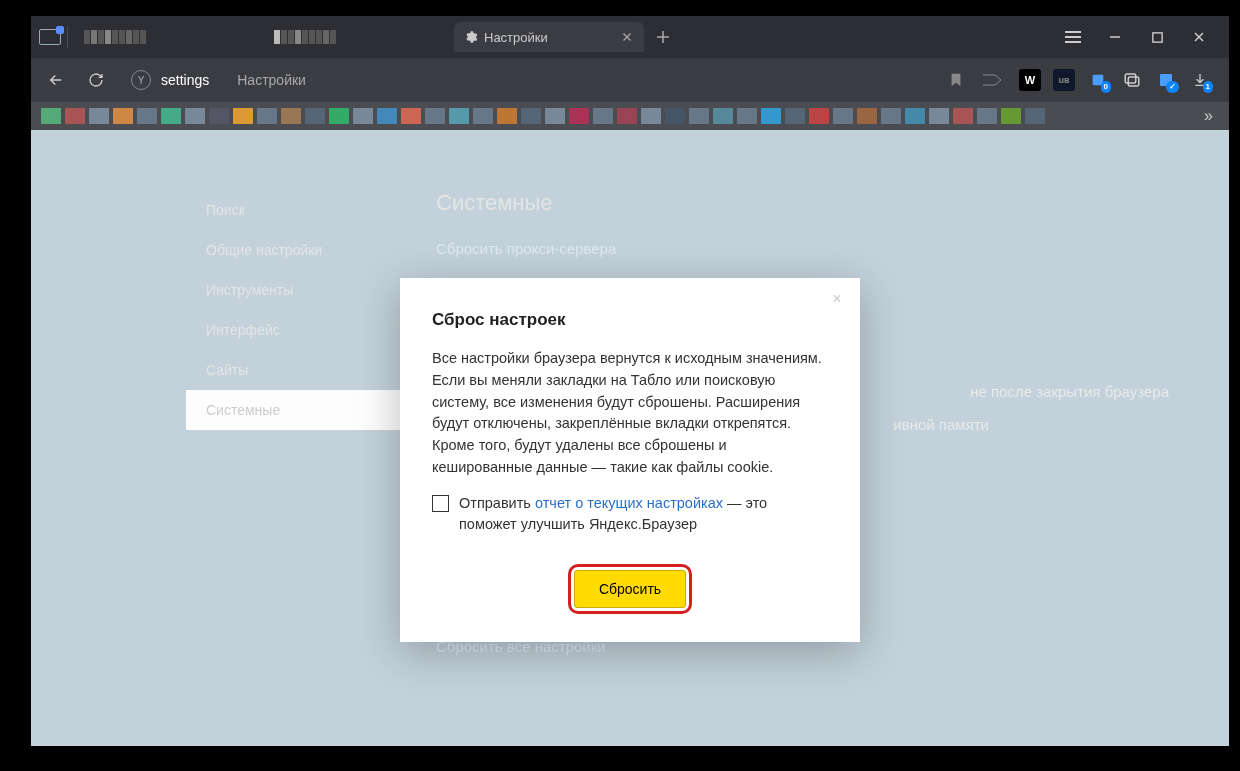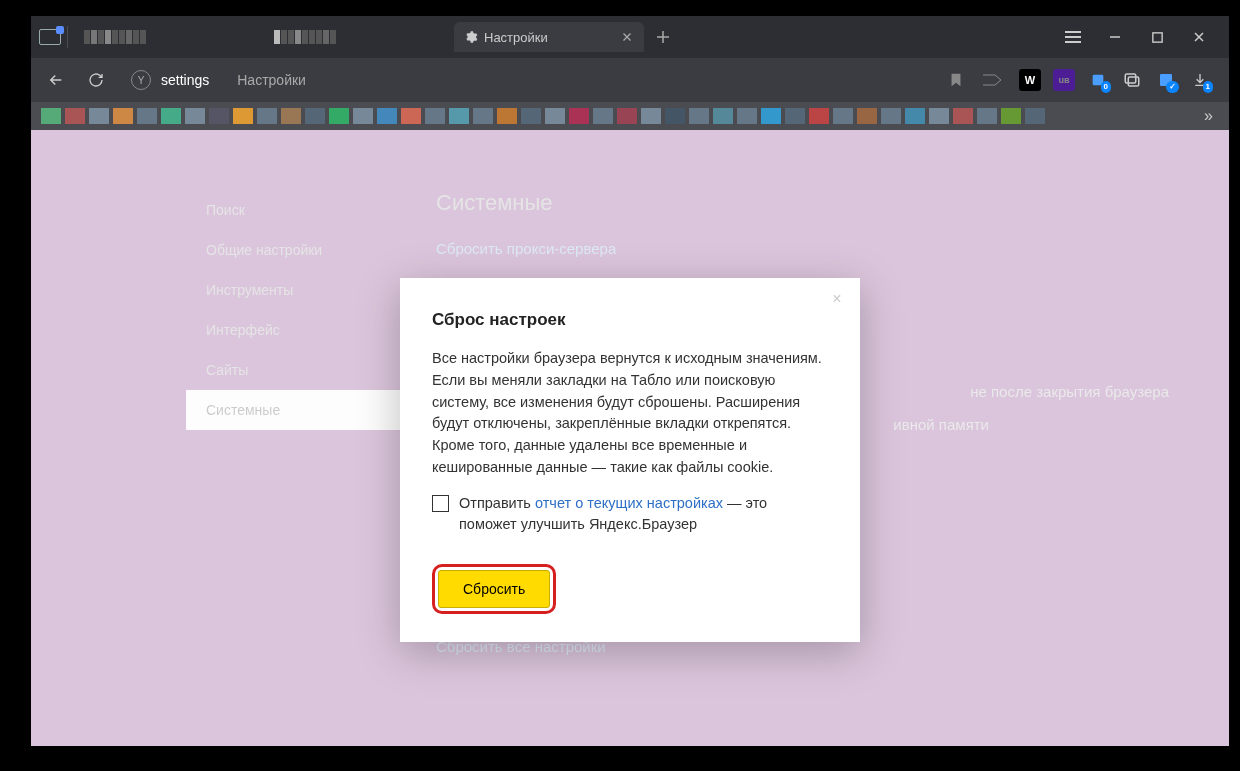--- a/index.html
+++ b/index.html
@@ -26,48 +26,48 @@
 .addr-bar { height: 44px; background: #3a3c42; display: flex; align-items: center; padding: 0 10px; gap: 10px; }
 .nav-btn { width: 30px; height: 30px; display: flex; align-items: center; justify-content: center; color: #ccc; cursor: pointer; }
 .addr-field { flex: 1; height: 32px; background: #3a3c42; border-radius: 6px; display: flex; align-items: center; gap: 10px; padding: 0 10px; color: #ddd; font-size: 14px; }
 .addr-lock { width: 20px; height: 20px; border: 1px solid #888; border-radius: 50%; display: flex; align-items: center; justify-content: center; font-size: 10px; color: #aaa; }
 .addr-text { display: flex; gap: 28px; }
 .addr-text span:first-child { color: #fff; }
 .addr-text span:last-child { color: #aaa; }
 .toolbar-icons { display: flex; align-items: center; gap: 12px; padding: 0 8px; }
 .tool-icon { width: 22px; height: 22px; display: flex; align-items: center; justify-content: center; color: #ccc; cursor: pointer; position: relative; font-size: 11px; font-weight: bold; }
 .vk-icon { background: #000; border-radius: 3px; color: #fff; padding: 2px 3px; }
-.ub-icon { background: #4c1d95; border-radius: 3px; padding: 3px; color: #888; font-size: 9px; }
+.ub-icon { background: #0f172a; border-radius: 3px; padding: 3px; color: #888; font-size: 9px; }
 .badge-icon { position: relative; }
 .badge-icon .badge { position: absolute; bottom: -2px; right: -2px; background: #0a84ff; color: #fff; font-size: 8px; border-radius: 7px; padding: 0 3px; line-height: 12px; }
 
 .bookmark-bar { height: 28px; background: #4a4c52; display: flex; align-items: center; padding: 0 10px; gap: 4px; }
 .bm-item { width: 20px; height: 16px; }
 .bm-more { margin-left: auto; color: #ccc; cursor: pointer; padding: 0 6px; }
 
-.content-area { flex: 1; background: #701a75; position: relative; overflow: hidden; }
+.content-area { flex: 1; background: #0c4a6e; position: relative; overflow: hidden; }
 .settings-page { display: flex; padding: 60px 0 0 0; gap: 30px; }
 .sidebar { width: 220px; margin-left: 155px; display: flex; flex-direction: column; }
 .sidebar-item { padding: 12px 20px; font-size: 14px; color: #999; cursor: pointer; }
 .sidebar-item.selected { background: #f5f5f5; color: #333; }
 
 .main-col { flex: 1; padding-right: 40px; }
 .section-title { font-size: 22px; color: #999; font-weight: 300; margin-bottom: 16px; }
 .setting-link { display: block; color: #7ba7d9; font-size: 15px; padding: 8px 0; cursor: pointer; }
 .setting-text { color: #aaa; font-size: 15px; padding: 8px 0; }
 
 .modal-overlay { position: absolute; inset: 0; background: rgba(255,255,255,0.75); display: flex; align-items: flex-start; justify-content: center; padding-top: 148px; }
 .modal { width: 460px; background: #fff; box-shadow: 0 10px 40px rgba(0,0,0,0.25); padding: 32px 32px 28px; position: relative; }
 .modal-close { position: absolute; top: 12px; right: 14px; width: 18px; height: 18px; color: #ccc; cursor: pointer; font-size: 16px; line-height: 18px; text-align: center; }
 .modal-title { font-size: 17px; font-weight: bold; color: #222; margin-bottom: 18px; }
 .modal-body { font-size: 14.5px; color: #333; line-height: 1.5; margin-bottom: 14px; }
 .modal-check-row { display: flex; gap: 10px; font-size: 14.5px; color: #333; line-height: 1.5; margin-bottom: 28px; }
 .modal-checkbox { width: 17px; height: 17px; border: 1.5px solid #333; flex-shrink: 0; margin-top: 2px; cursor: pointer; }
 .modal-check-text a { color: #2d6fc5; text-decoration: none; cursor: pointer; }
-.modal-buttons { display: flex; gap: 14px; }
+.modal-buttons { display: flex; gap: 14px; justify-content: center; }
 .btn { padding: 10px 24px; font-size: 14px; cursor: pointer; border: none; }
 .btn-primary-wrap { border: 3px solid #d62020; border-radius: 10px; padding: 3px; }
 .btn-primary { background: #ffdb00; color: #000; border: 1px solid #c9ad00; border-radius: 3px; }
 .btn-secondary { background: #f2f2f2; color: #333; border: 1px solid #e5e5e5; padding: 13px 26px; }
 
 svg { display: block; }
 </style>
 </head>
 <body>
 
@@ -269,21 +269,21 @@
         <a class="setting-link">Настройки языка и региона</a>
         <a class="setting-link">Настройки персональных данных</a>
         <a class="setting-link">Сбросить все настройки</a>
       </div>
     </div>
 
     <div class="modal-overlay">
       <div class="modal">
         <div class="modal-close">×</div>
         <div class="modal-title">Сброс настроек</div>
-        <div class="modal-body">Все настройки браузера вернутся к исходным значениям. Если вы меняли закладки на Табло или поисковую систему, все изменения будут сброшены. Расширения будут отключены, закреплённые вкладки открепятся. Кроме того, данные удалены все временные и кешированные данные — такие как файлы cookie.</div>
+        <div class="modal-body">Все настройки браузера вернутся к исходным значениям. Если вы меняли закладки на Табло или поисковую систему, все изменения будут сброшены. Расширения будут отключены, закреплённые вкладки открепятся. Кроме того, будут удалены все сброшены и кешированные данные — такие как файлы cookie.</div>
         <div class="modal-check-row">
           <div class="modal-checkbox"></div>
           <div class="modal-check-text">
             <span>Отправить </span><a>отчет о текущих настройках</a><span> — это поможет улучшить Яндекс.Браузер</span>
           </div>
         </div>
         <div class="modal-buttons">
           <div class="btn-primary-wrap">
             <button class="btn btn-primary">Сбросить</button>
           </div>

